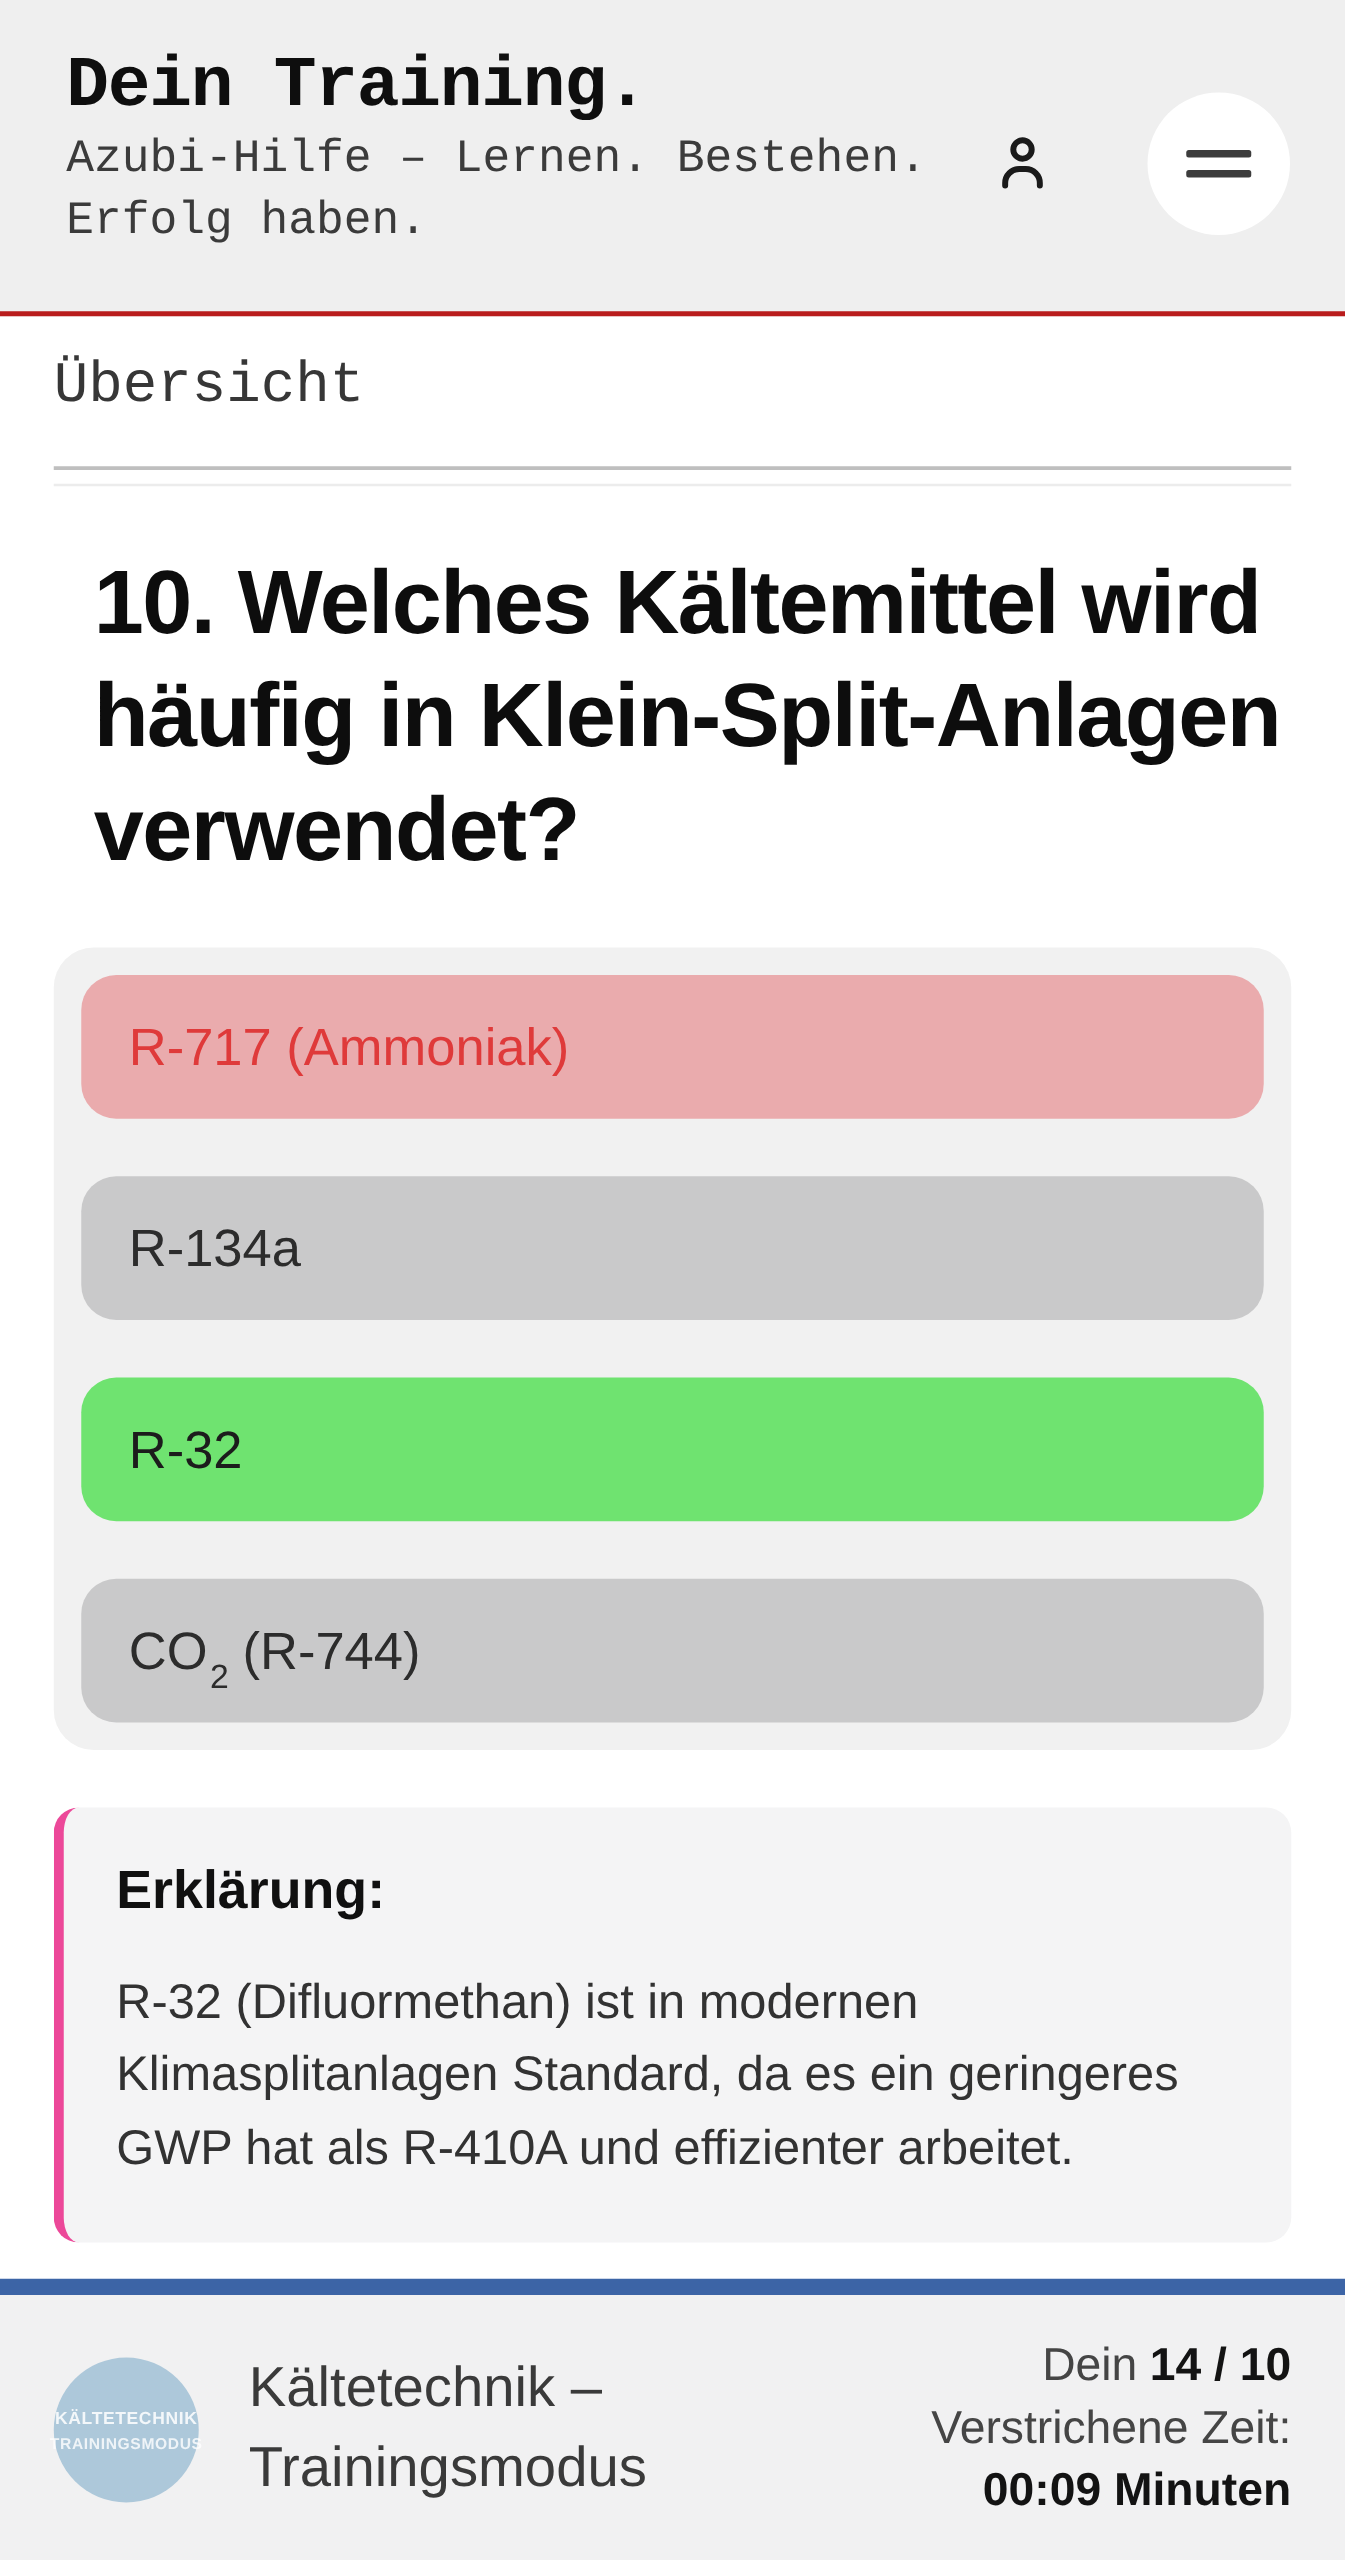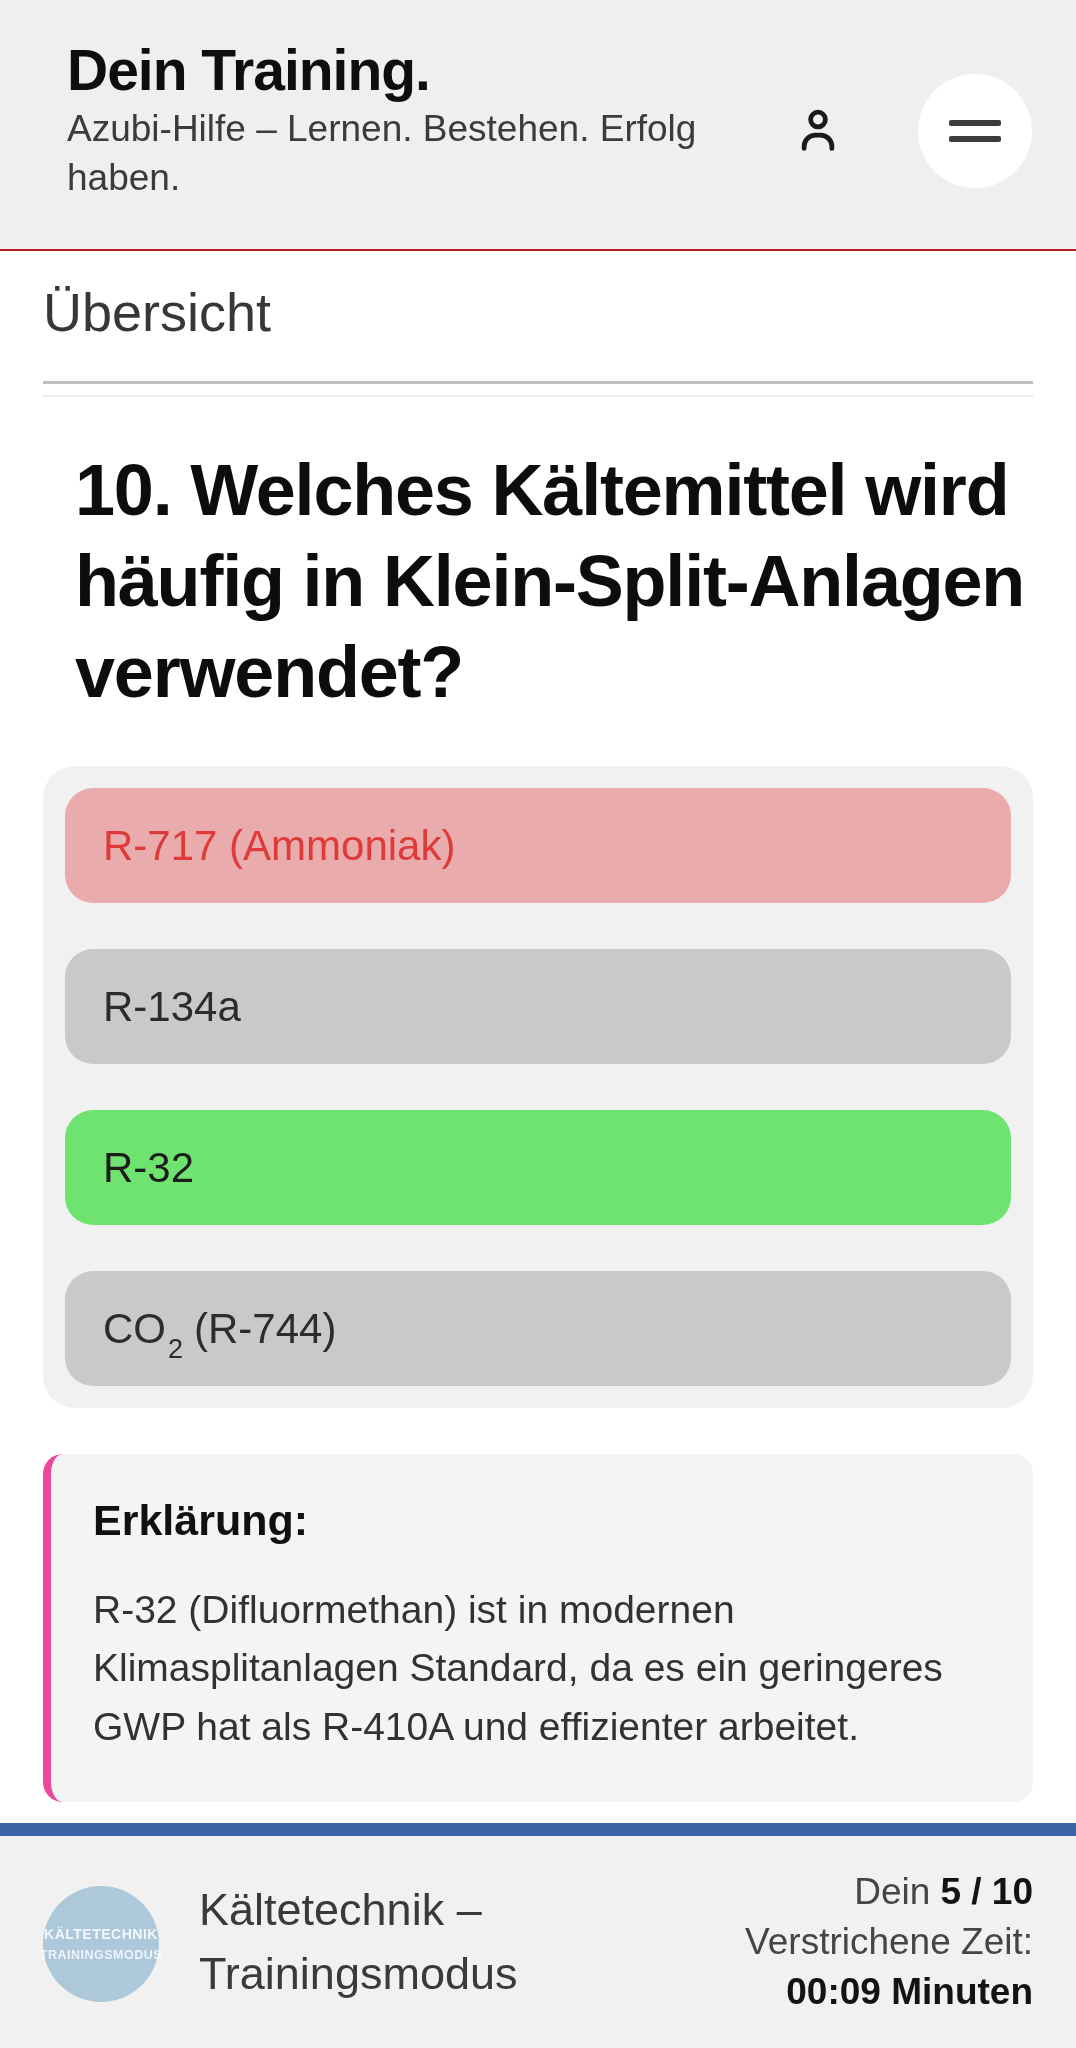--- a/index.html
+++ b/index.html
@@ -4,35 +4,35 @@
 <style>
   html,body{margin:0;padding:0;}
   body{
     width:1076px;height:2048px;overflow:hidden;position:relative;
     background:#ffffff;
     font-family:"Liberation Sans", sans-serif;
     -webkit-font-smoothing:antialiased;
   }
   
   .header{
-    background:#efefef;border-bottom:2px solid #b91c1c;
-    padding:38px 67px 46px;position:relative;box-sizing:border-box;
+    background:#efefef;border-bottom:4px solid #b91c1c;
+    padding:38px 53px 46px;position:relative;box-sizing:border-box;font-family:Liberation Mono, monospace;
   }
   .site-title{font-size:57px;font-weight:800;color:#0e0e0e;letter-spacing:-1px;line-height:1.15;}
   .site-subtitle{font-size:37px;color:#3b3b3b;line-height:1.35;max-width:715px;}
   .user-icon{position:absolute;left:792px;top:102px;width:52px;height:56px;}
   .menu-button{
     position:absolute;left:918px;top:74px;width:114px;height:114px;border-radius:50%;
     background:#ffffff;border:none;display:flex;flex-direction:column;justify-content:center;
     align-items:center;gap:10px;cursor:pointer;padding:0;
   }
   .menu-bar{width:52px;height:6px;background:#3c3c3c;border-radius:2px;}
   
   .main{padding:0 43px;}
-  .overview-link{margin-top:30px;font-size:54px;color:#373737;display:inline-block;}
+  .overview-link{margin-top:30px;font-size:46px;color:#373737;display:inline-block;font-family:Liberation Mono, monospace;}
   .divider-strong{margin-top:38px;height:0;border-top:3px solid #bfbfbf;}
   .divider-light{margin-top:11px;height:0;border-top:2px solid #ececec;}
   .question-title{
     margin-top:48px;font-size:72px;font-weight:800;color:#0d0d0d;
     line-height:1.26;letter-spacing:-1.2px;margin-left:32px;
   }
   
   .answers-card{
     margin-top:46px;background:#f1f1f1;border-radius:32px;padding:22px;
     display:flex;flex-direction:column;gap:46px;box-sizing:border-box;
@@ -143,18 +143,18 @@
 
 <footer class="footer">
   <div class="footer-bar"></div>
   <div class="footer-body">
     <div class="logo-badge">
       <span class="logo-line1">KÄLTETECHNIK</span>
       <span class="logo-line2">TRAININGSMODUS</span>
     </div>
     <div class="footer-title">Kältetechnik – Trainingsmodus</div>
     <div class="footer-stats">
-      <div><span>Dein</span><span class="stat-strong">5 / 10</span></div>
+      <div><span>Dein</span><span class="stat-strong">14 / 10</span></div>
       <div>Verstrichene Zeit:</div>
       <div class="stat-strong-line">00:09 Minuten</div>
     </div>
   </div>
 </footer>
 
 </body></html>

